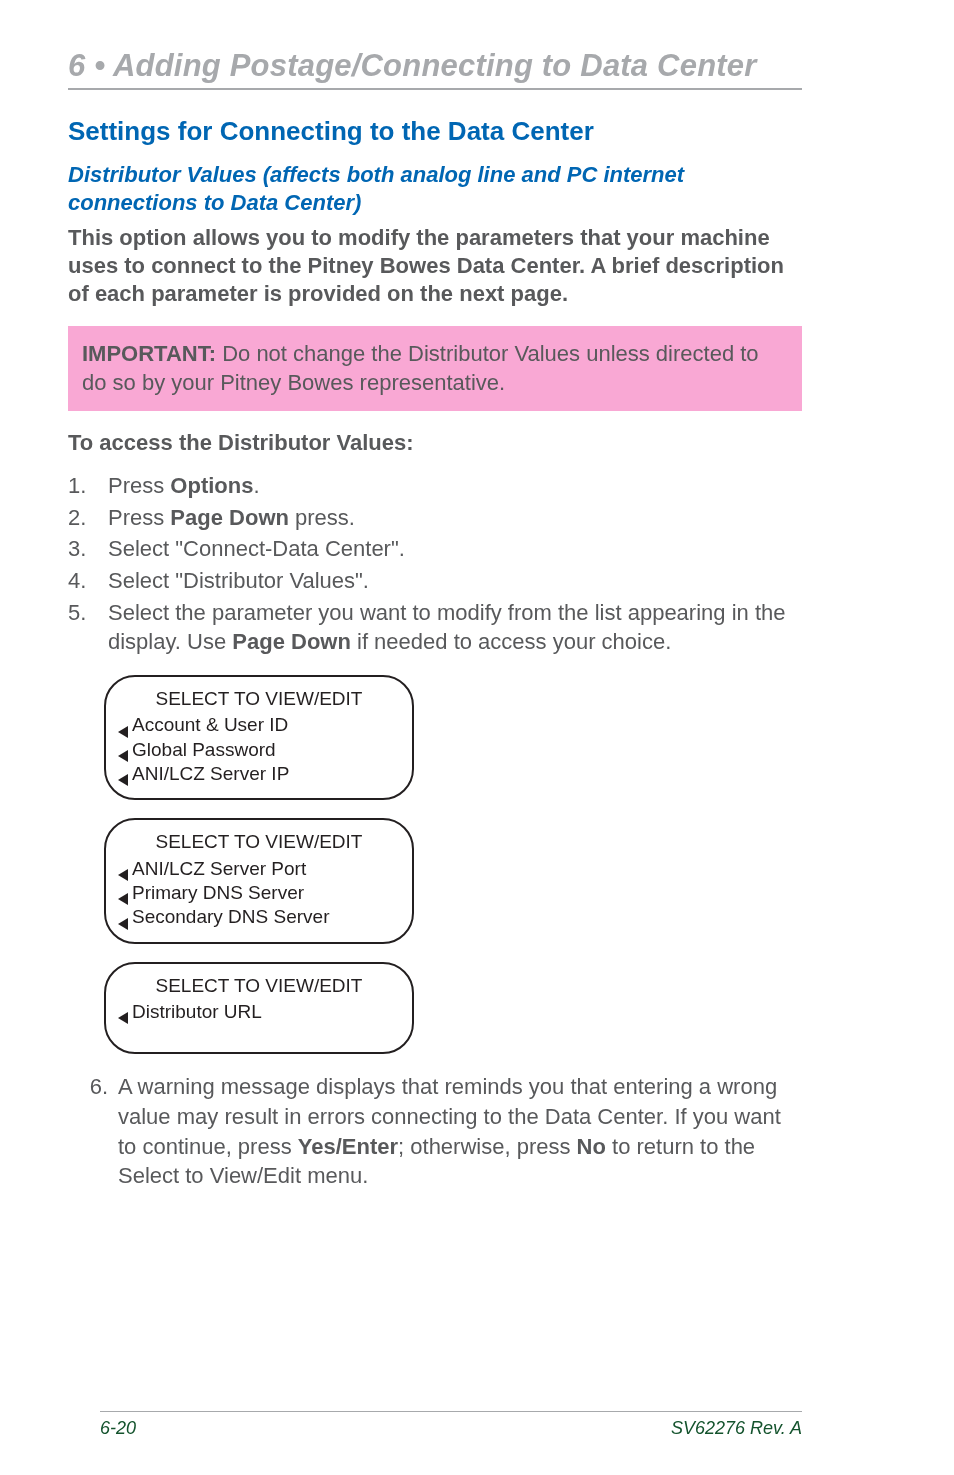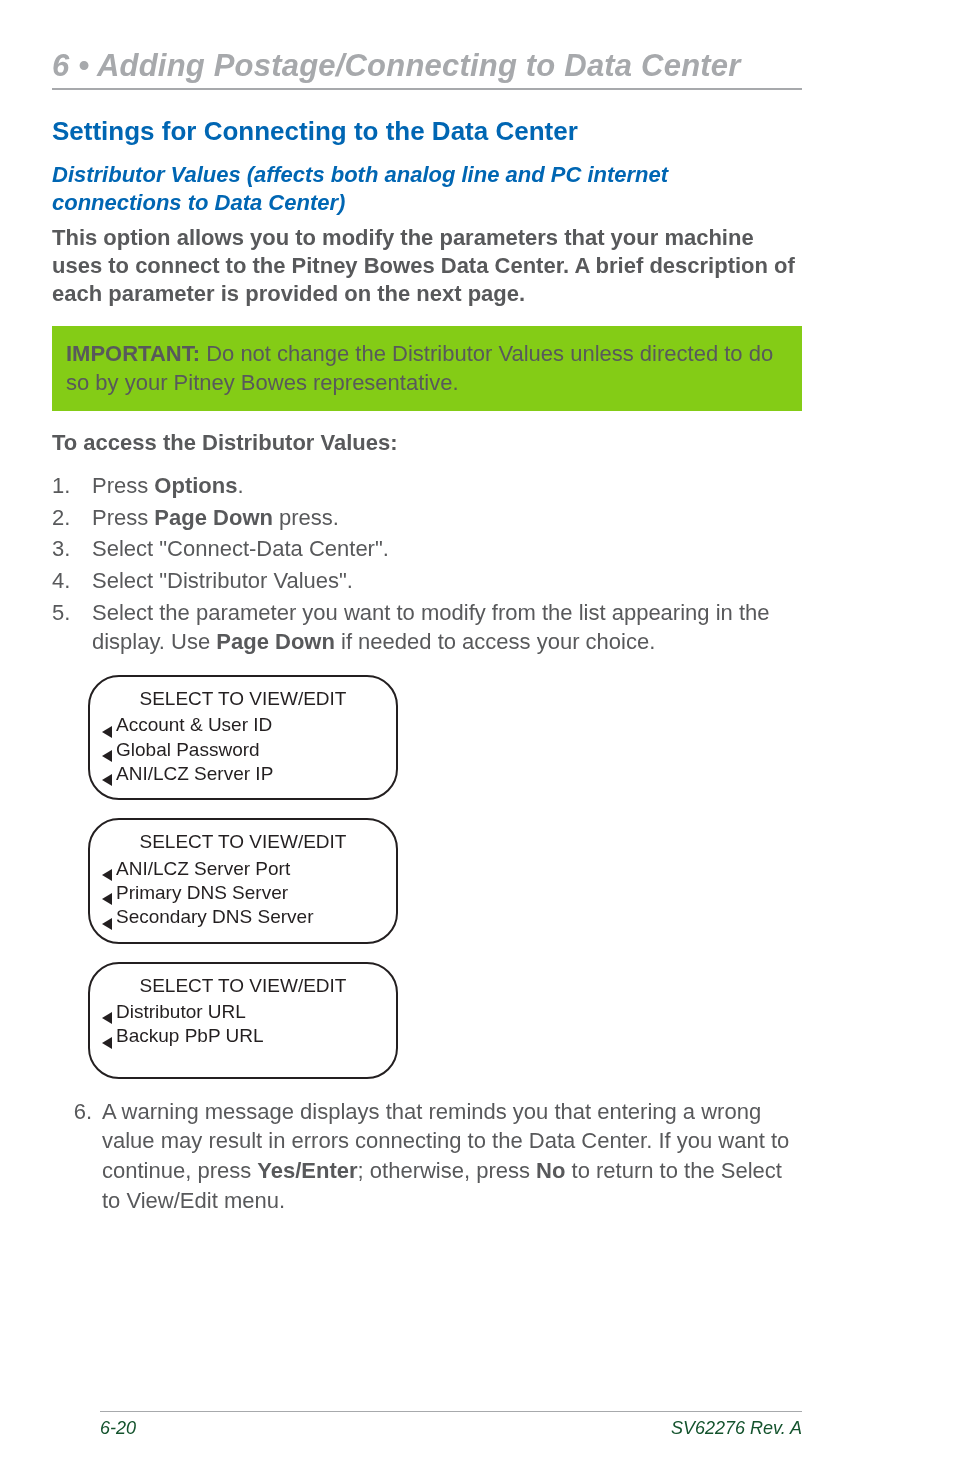--- a/index.html
+++ b/index.html
@@ -7,21 +7,21 @@
     padding: 0;
     background: #fff;
     font-family: Arial, Helvetica, sans-serif;
     color: #58595b;
     width: 954px;
   }
   .page {
     box-sizing: border-box;
     width: 902px;
     min-height: 1475px;
-    padding: 48px 100px 36px 52px;
+    padding: 48px 100px 36px 68px;
     position: relative;
   }
   .chapter-title {
     font-style: italic;
     font-weight: bold;
     color: #a7a9ac;
     font-size: 31px;
     letter-spacing: 0.2px;
     margin: 0 0 4px 0;
   }
@@ -44,21 +44,21 @@
     line-height: 1.25;
     margin: 0 0 8px 0;
   }
   .body-text {
     font-size: 22px;
     line-height: 1.28;
     margin: 0 0 18px 0;
     font-weight: bold;
   }
   .important-box {
-    background: #84cc16;
+    background: #f9a8d4;
     padding: 14px 14px 14px 14px;
     margin: 0 0 18px 0;
   }
   .important-box .inner {
     font-size: 22px;
     line-height: 1.28;
   }
   .list {
     list-style: none;
     padding: 0;
@@ -200,24 +200,20 @@
           <span>Secondary DNS Server</span>
         </div>
     </div>
 
     <div class="display-box" style="padding-bottom:28px;">
       <div class="display-title">SELECT TO VIEW/EDIT</div>
       <div class="display-line">
           <span class="tri"></span>
           <span>Distributor URL</span>
         </div>
-      <div class="display-line">
-          <span class="tri"></span>
-          <span>Backup PbP URL</span>
-        </div>
     </div>
   </div>
 
   <ol class="list" style="margin-left:-10px;">
     <li>
       <span class="num" style="min-width:50px; text-align:right; padding-right:10px;">6.</span>
       <span><span>A warning message displays that reminds you that entering a wrong value may result in errors connecting to the Data Center. If you want to continue, press </span><b>Yes/Enter</b><span>; otherwise, press </span><b>No</b><span> to return to the Select to View/Edit menu.</span></span>
     </li>
   </ol>
 

